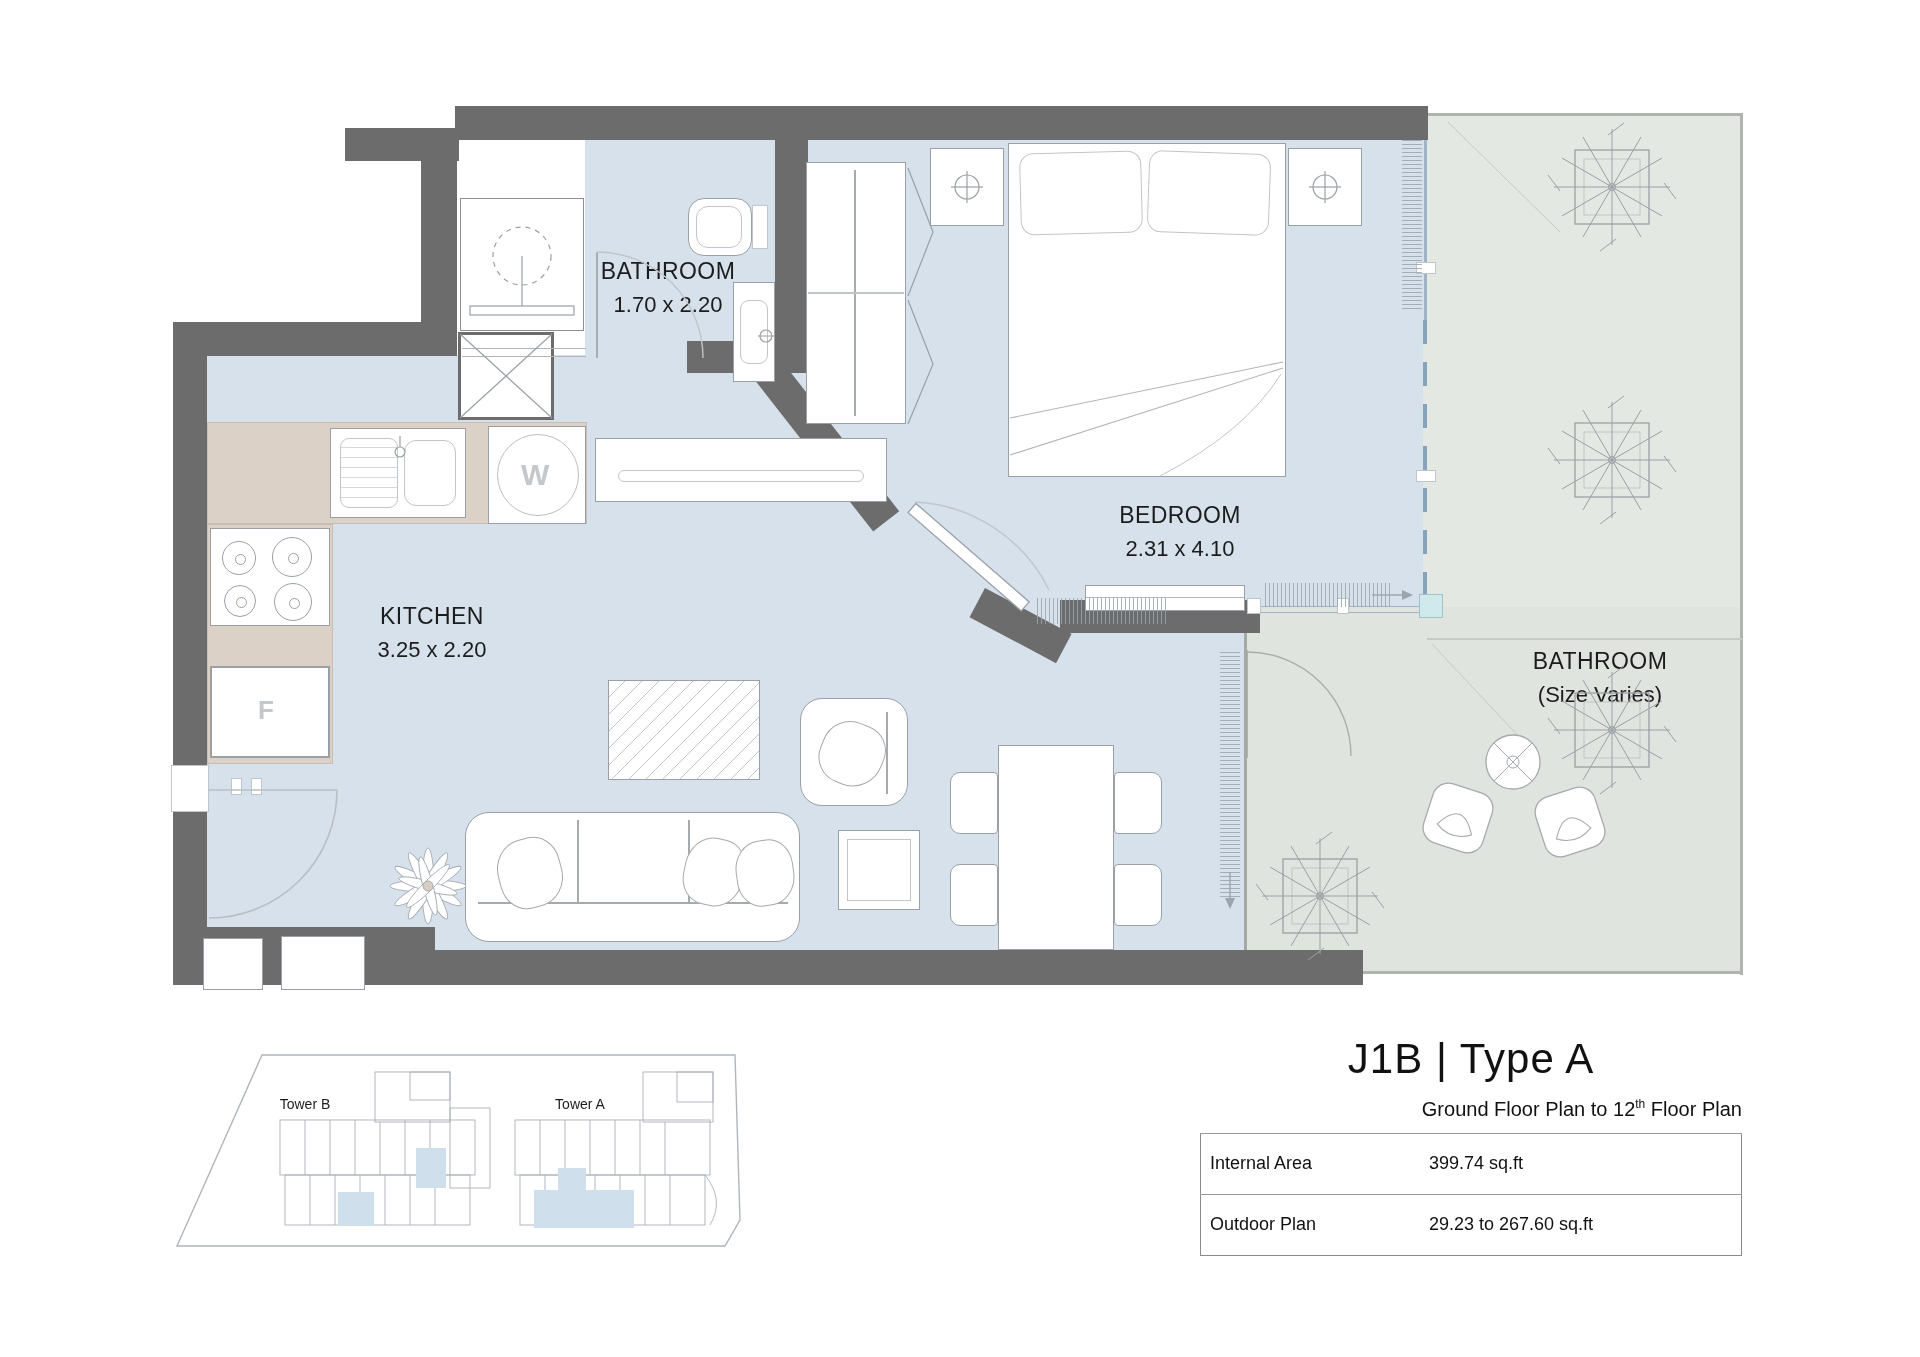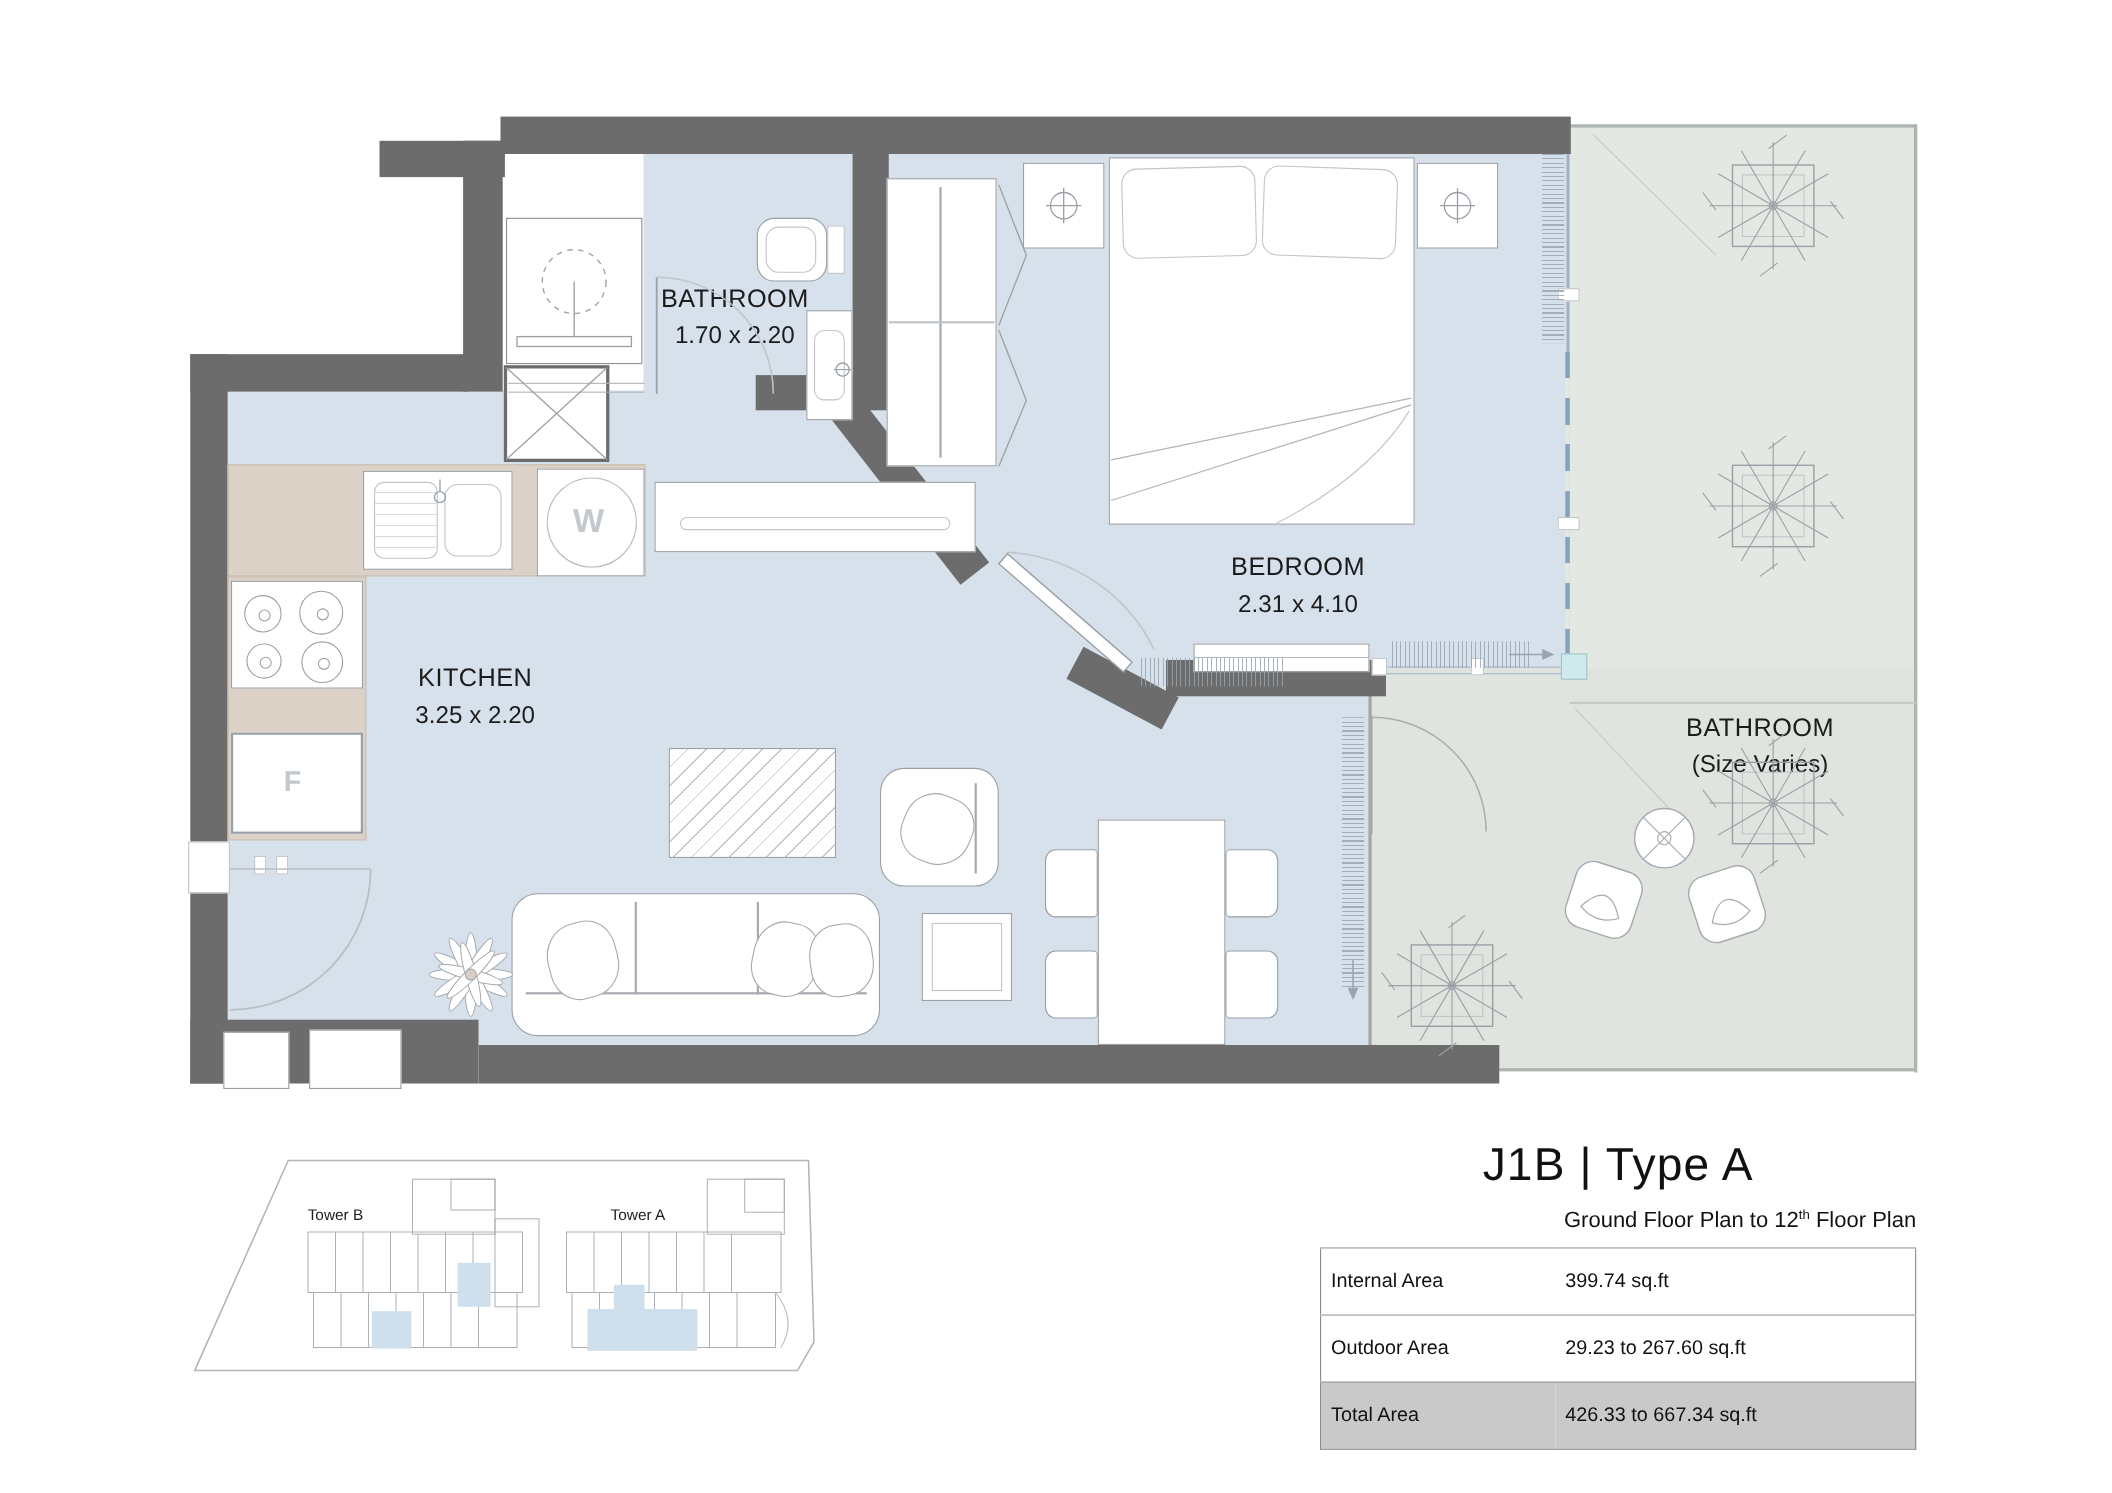--- a/index.html
+++ b/index.html
@@ -329,24 +329,20 @@
     <div class="sub">
       <span>Ground Floor Plan to 12</span><sup>th</sup><span> Floor Plan</span>
     </div>
     <table class="areas">
       <tbody>
         <tr>
           <td>Internal Area</td>
           <td class="val">399.74 sq.ft</td>
         </tr>
         <tr>
-          <td>Outdoor Area</td>
+          <td>Outdoor Plan</td>
           <td class="val">29.23 to 267.60 sq.ft</td>
-        </tr>
-        <tr class="total">
-          <td>Total Area</td>
-          <td class="val">426.33 to 667.34 sq.ft</td>
         </tr>
       </tbody>
     </table>
   </div>
 
 </div>
 
 </body></html>

